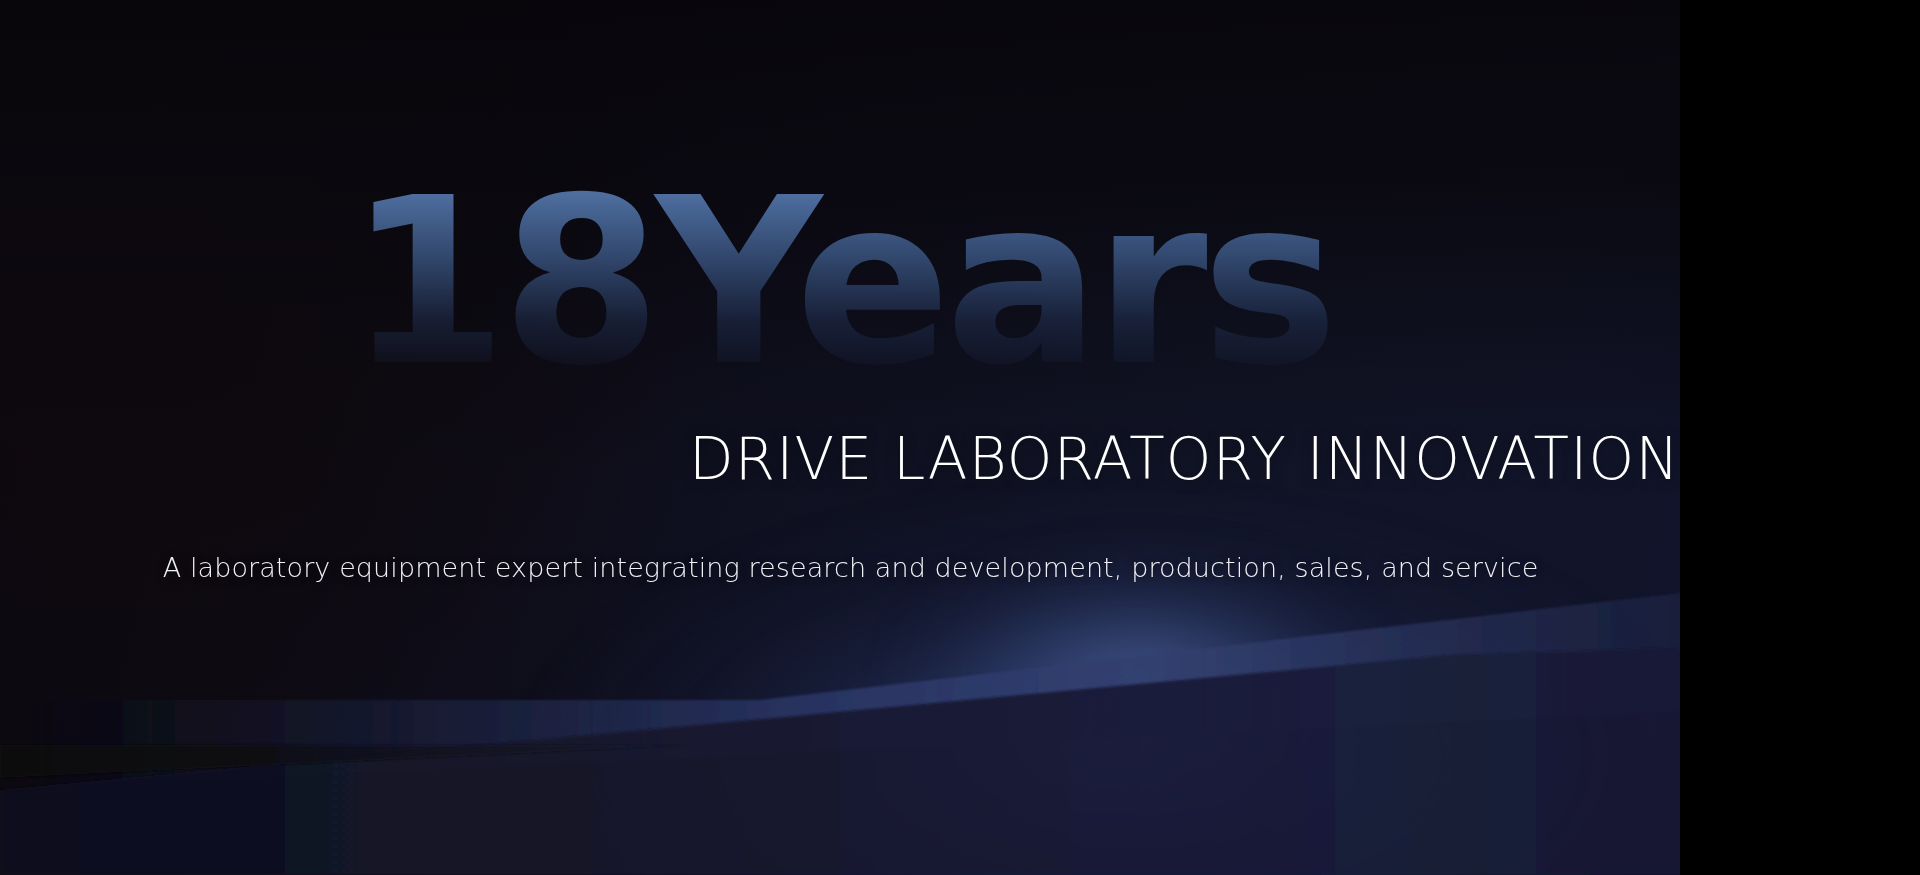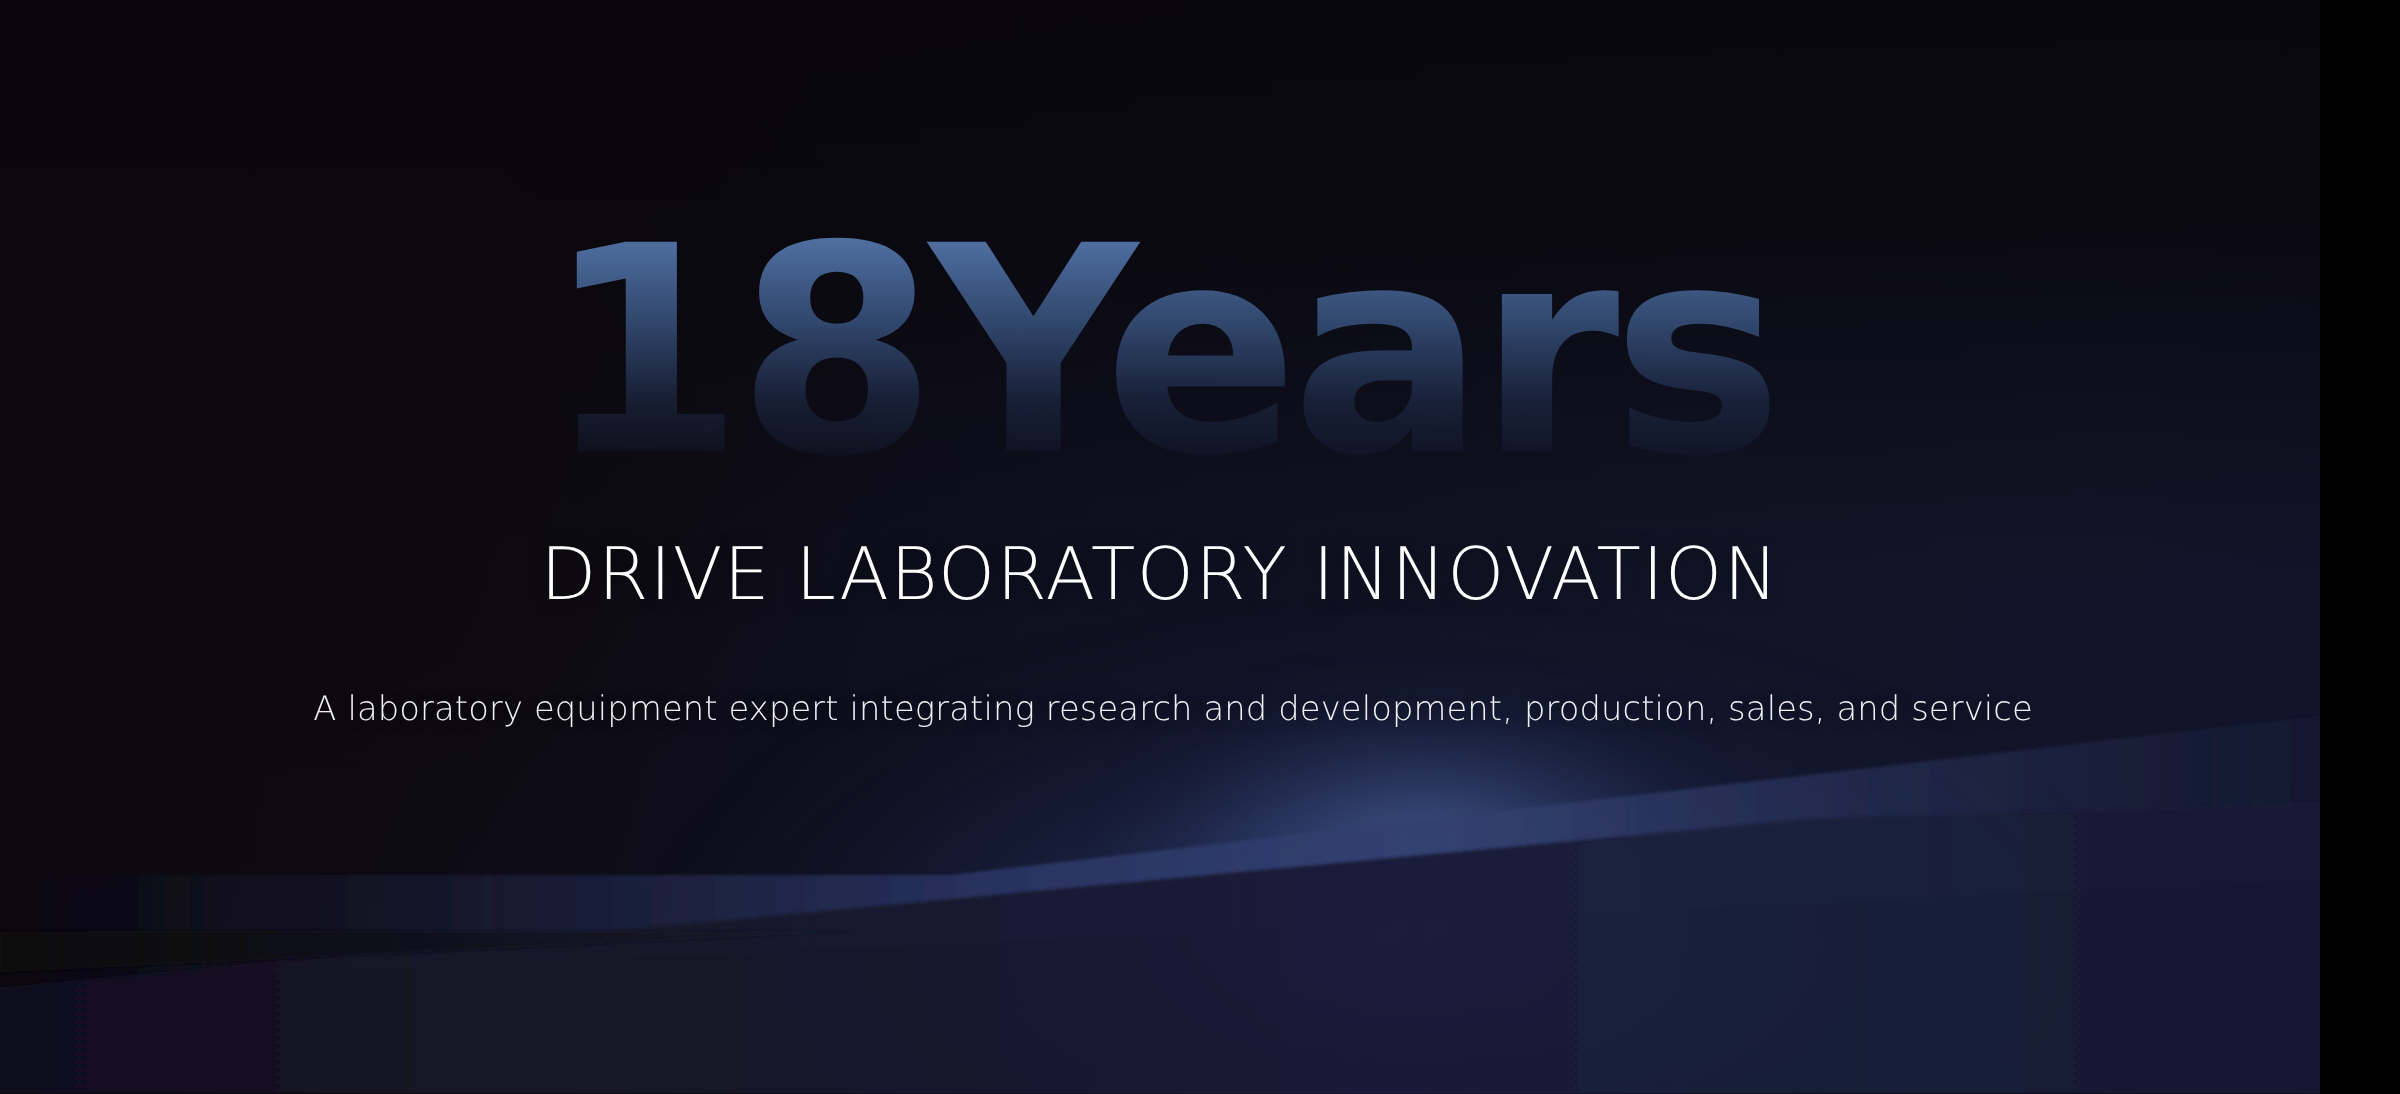--- a/index.html
+++ b/index.html
@@ -7,21 +7,21 @@
     margin: 0;
     padding: 0;
     background: #000;
   }
   body {
     font-family: "Liberation Sans", sans-serif;
   }
 
   .stage {
     position: relative;
-    width: 1856px;
+    width: 1680px;
     height: 875px;
     overflow: hidden;
     background: #0d0a11;
   }
 
   
   .bg-base {
     position: absolute;
     inset: 0;
     background: linear-gradient(105deg,
@@ -135,20 +135,21 @@
     left: 0; right: 0;
     top: 423px;
     font-family: "DejaVu Sans", sans-serif;
     font-weight: 300;
     font-size: 58px;
     line-height: 72px;
     letter-spacing: 1.2px;
     color: #ffffff;
     white-space: nowrap;
     text-shadow: 0 1px 14px rgba(0,0,0,0.45);
+    text-align: right;
   }
 
   .sub {
     position: absolute;
     left: 0; right: 0;
     top: 546px;
     font-family: "DejaVu Sans", sans-serif;
     font-weight: 300;
     font-size: 27px;
     line-height: 43px;

